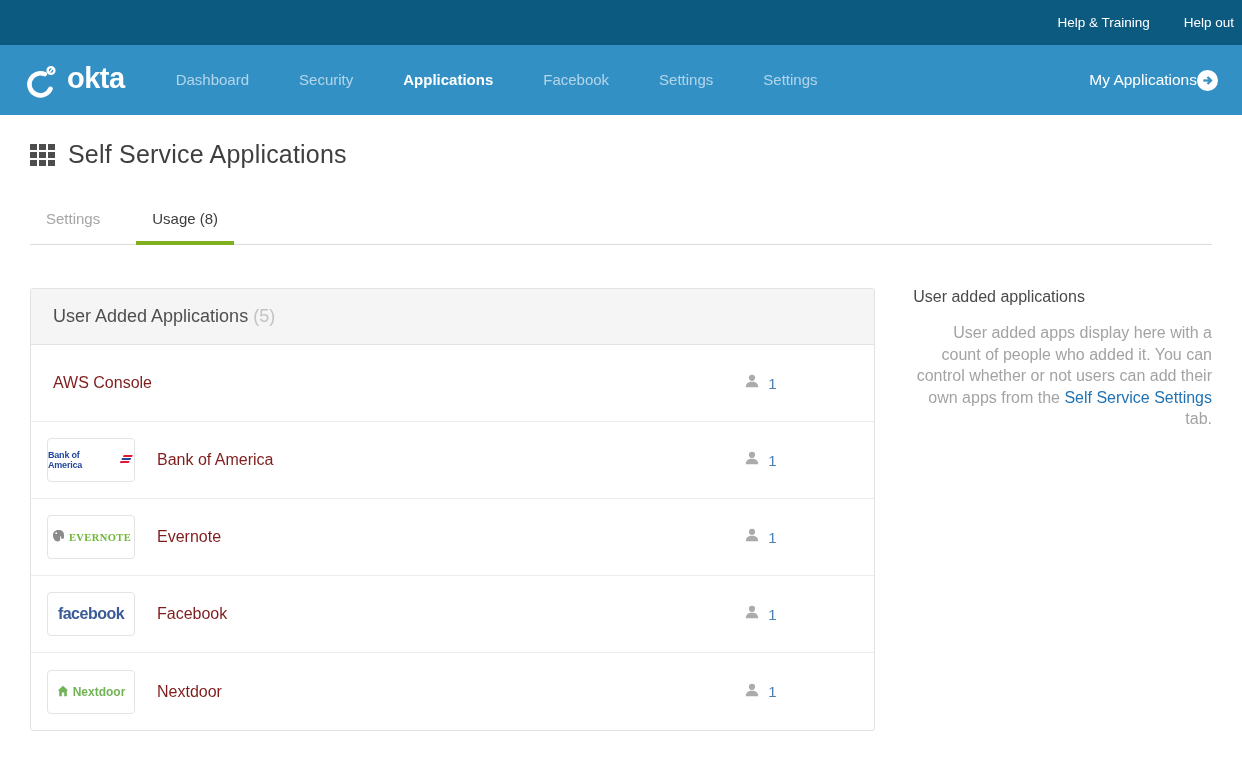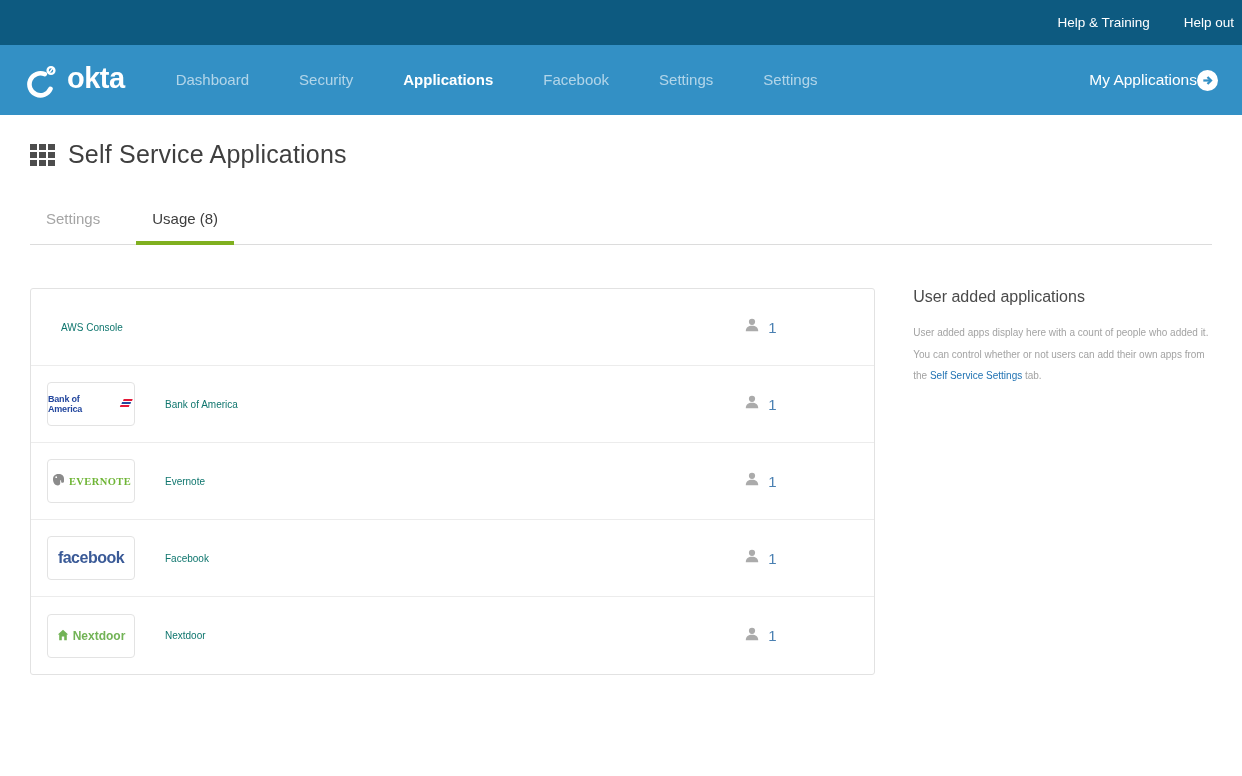--- a/index.html
+++ b/index.html
@@ -75,21 +75,21 @@
   }
   .panel-header .count { color: #c3c3c3; }
 
   .app-row { display: flex; align-items: center; height: 77px; border-bottom: 1px solid #ececec; }
   .app-row:last-child { border-bottom: none; }
   .logo-box {
     width: 88px; height: 44px; margin-left: 16px; flex: 0 0 88px;
     border: 1px solid #e3e3e3; border-radius: 4px; background: #fff;
     display: flex; align-items: center; justify-content: center; overflow: hidden;
   }
-  .app-name { margin-left: 30px; font-size: 10px; color: #0f766e; flex: 1; }
+  .app-name { margin-left: 22px; font-size: 16px; color: #7f1d1d; flex: 1; }
   .count-col { width: 130px; flex: 0 0 130px; display: flex; align-items: center; gap: 8px; cursor: pointer; }
   .count-num { font-size: 15px; color: #4a80b2; }
 
   
   .aws-logo { display: flex; align-items: center; gap: 3px; }
   .aws-text { line-height: 1; }
   .aws-brand { display: block; font-size: 12px; font-weight: bold; color: #1d1d1d; letter-spacing: -0.3px; }
   .aws-sub { display: block; font-size: 6.5px; color: #666; margin-top: 1px; }
   .bofa-logo { display: flex; align-items: center; gap: 4px; }
   .bofa-brand { font-size: 9px; font-weight: bold; color: #23479e; letter-spacing: -0.2px; }
@@ -98,21 +98,21 @@
     font-family: "Liberation Serif", serif; font-size: 10.5px; font-weight: bold;
     color: #6fb536; letter-spacing: 0.4px;
   }
   .facebook-brand { font-size: 16px; font-weight: bold; color: #3a5a97; letter-spacing: -0.5px; }
   .nextdoor-logo { display: flex; align-items: center; gap: 4px; }
   .nextdoor-brand { font-size: 12px; font-weight: bold; color: #72b356; }
 
   
   .aside { margin-left: 38px; width: 304px; }
   .aside-title { font-size: 16px; font-weight: 400; color: #4a4a4a; margin: 0 0 16px; }
-  .aside-text { font-size: 10px; color: #a3a3a3; line-height: 21.5px; margin: 0; }
+  .aside-text { font-size: 16px; color: #a3a3a3; line-height: 21.5px; margin: 0; text-align: right; }
   .aside-text a { color: #2173b3; text-decoration: none; cursor: pointer; }
 </style>
 </head>
 <body>
 
 <div class="topbar">
   <a class="toplink">Help &amp; Training</a>
   <a class="toplink">Help out</a>
 </div>
 
@@ -164,20 +164,24 @@
   </div>
 
   <div class="tabs">
     <span class="tab">Settings</span>
     <span class="tab active">Usage (8)</span>
   </div>
 
   <div class="main">
 
     <div class="panel">
+      <div class="panel-header">
+        <span>User Added Applications</span>
+        <span class="count">(5)</span>
+      </div>
 
       <div class="app-row">
         <span class="app-name">AWS Console</span>
         <span class="count-col">
           <span>
             <svg width="16" height="16" viewBox="0 0 16 16" fill="#ababab">
               <circle cx="8" cy="4.8" r="3.1"></circle>
               <path d="M1.8 14.2 C1.8 10.4 4.4 8.8 8 8.8 C11.6 8.8 14.2 10.4 14.2 14.2 Z"></path>
             </svg>
           </span>

